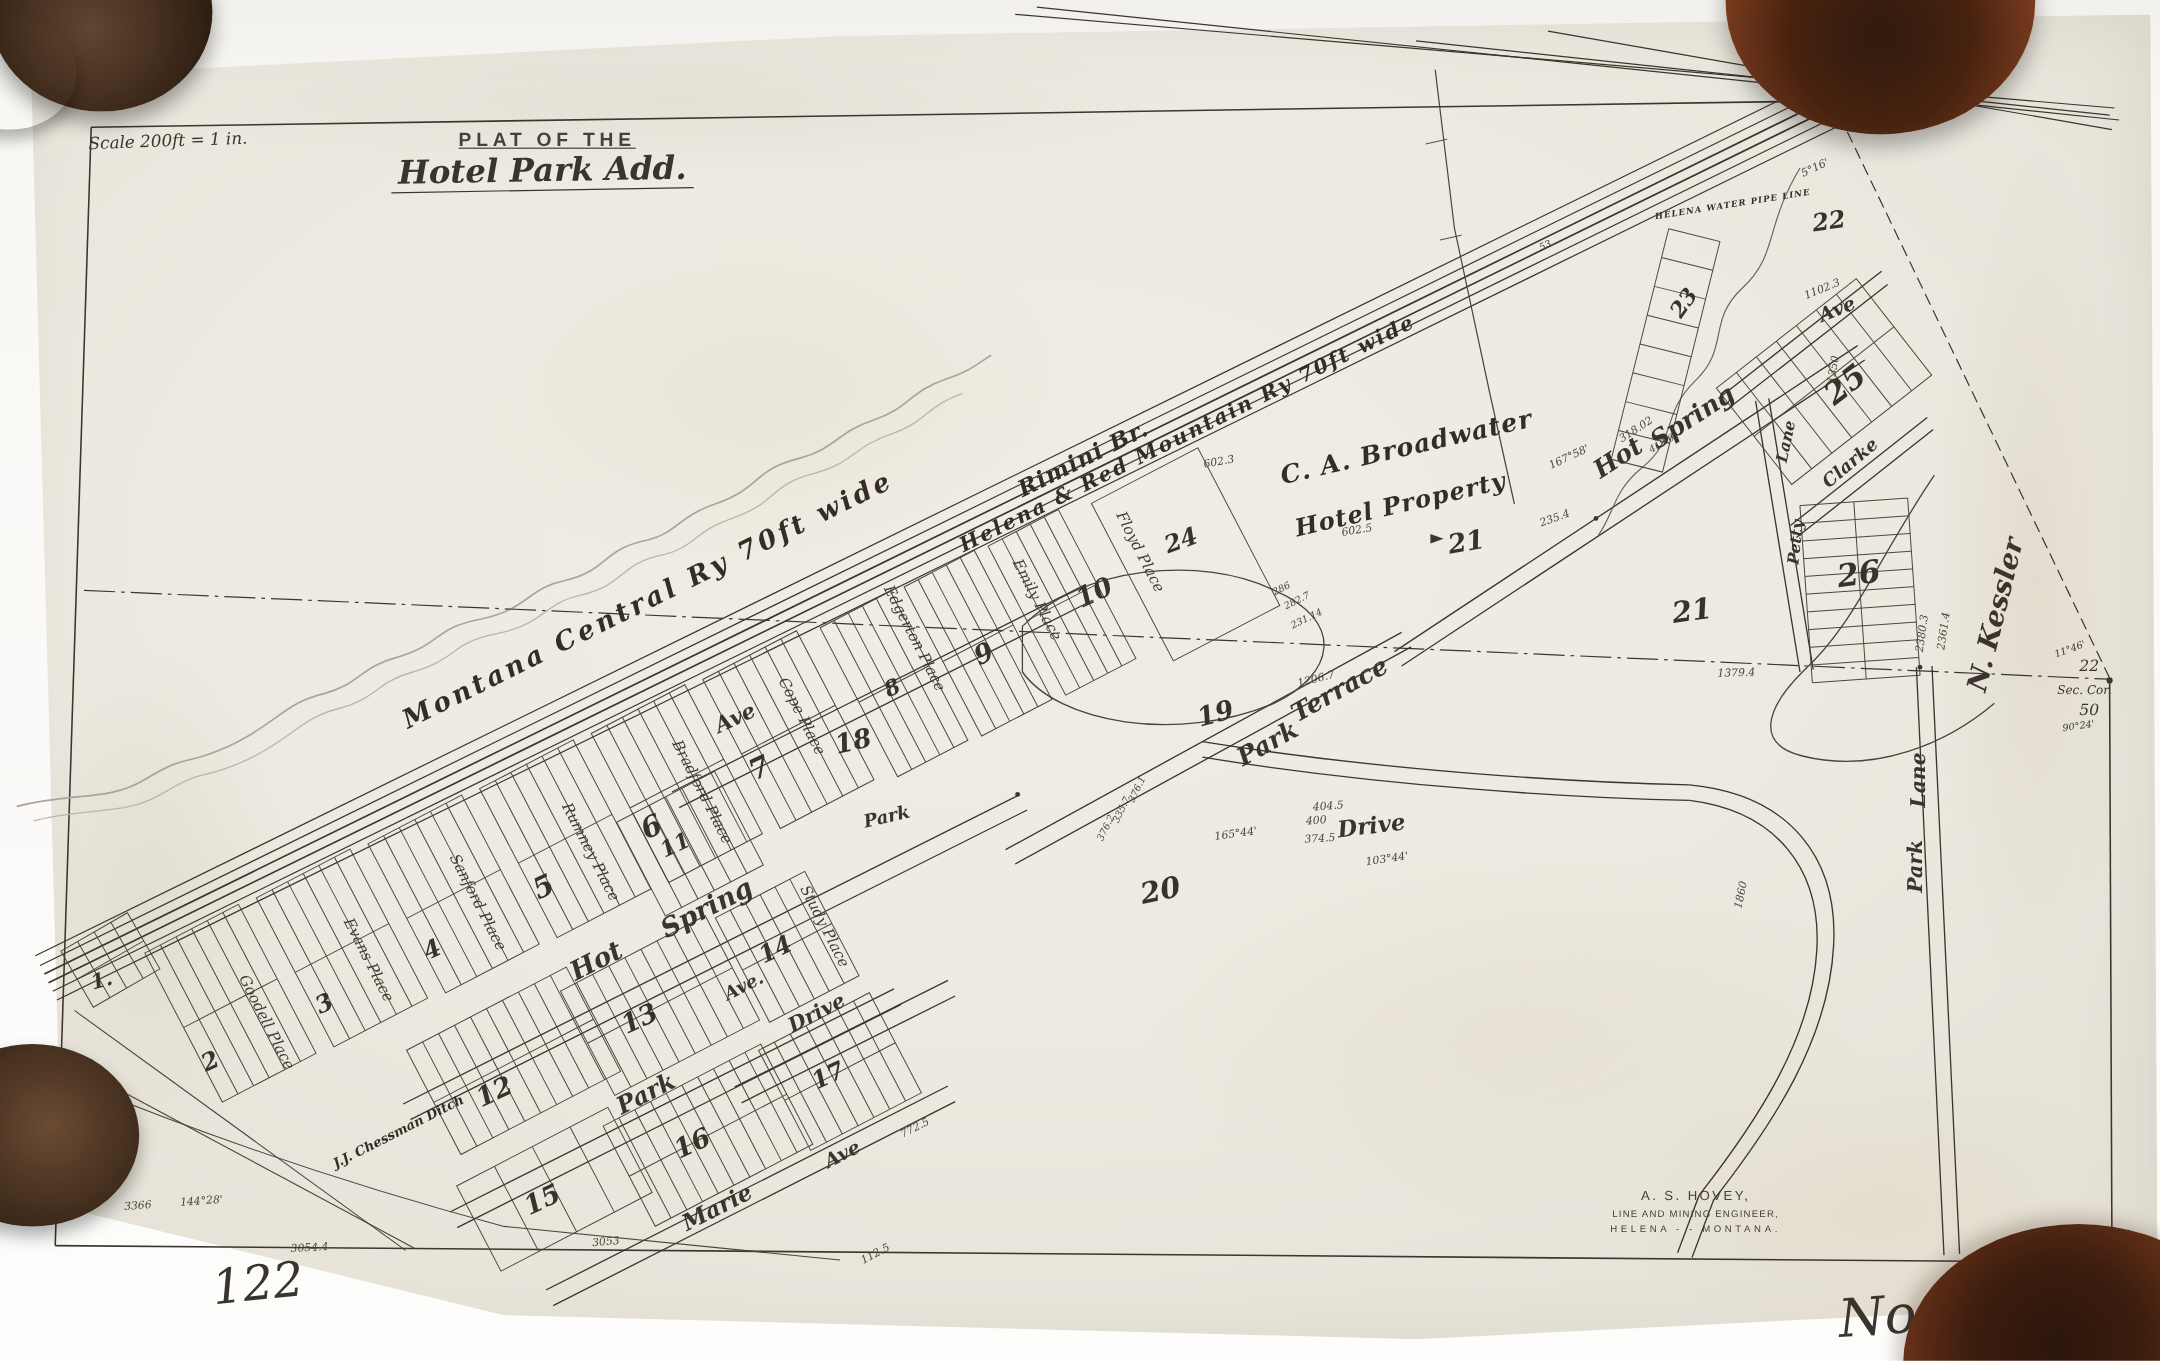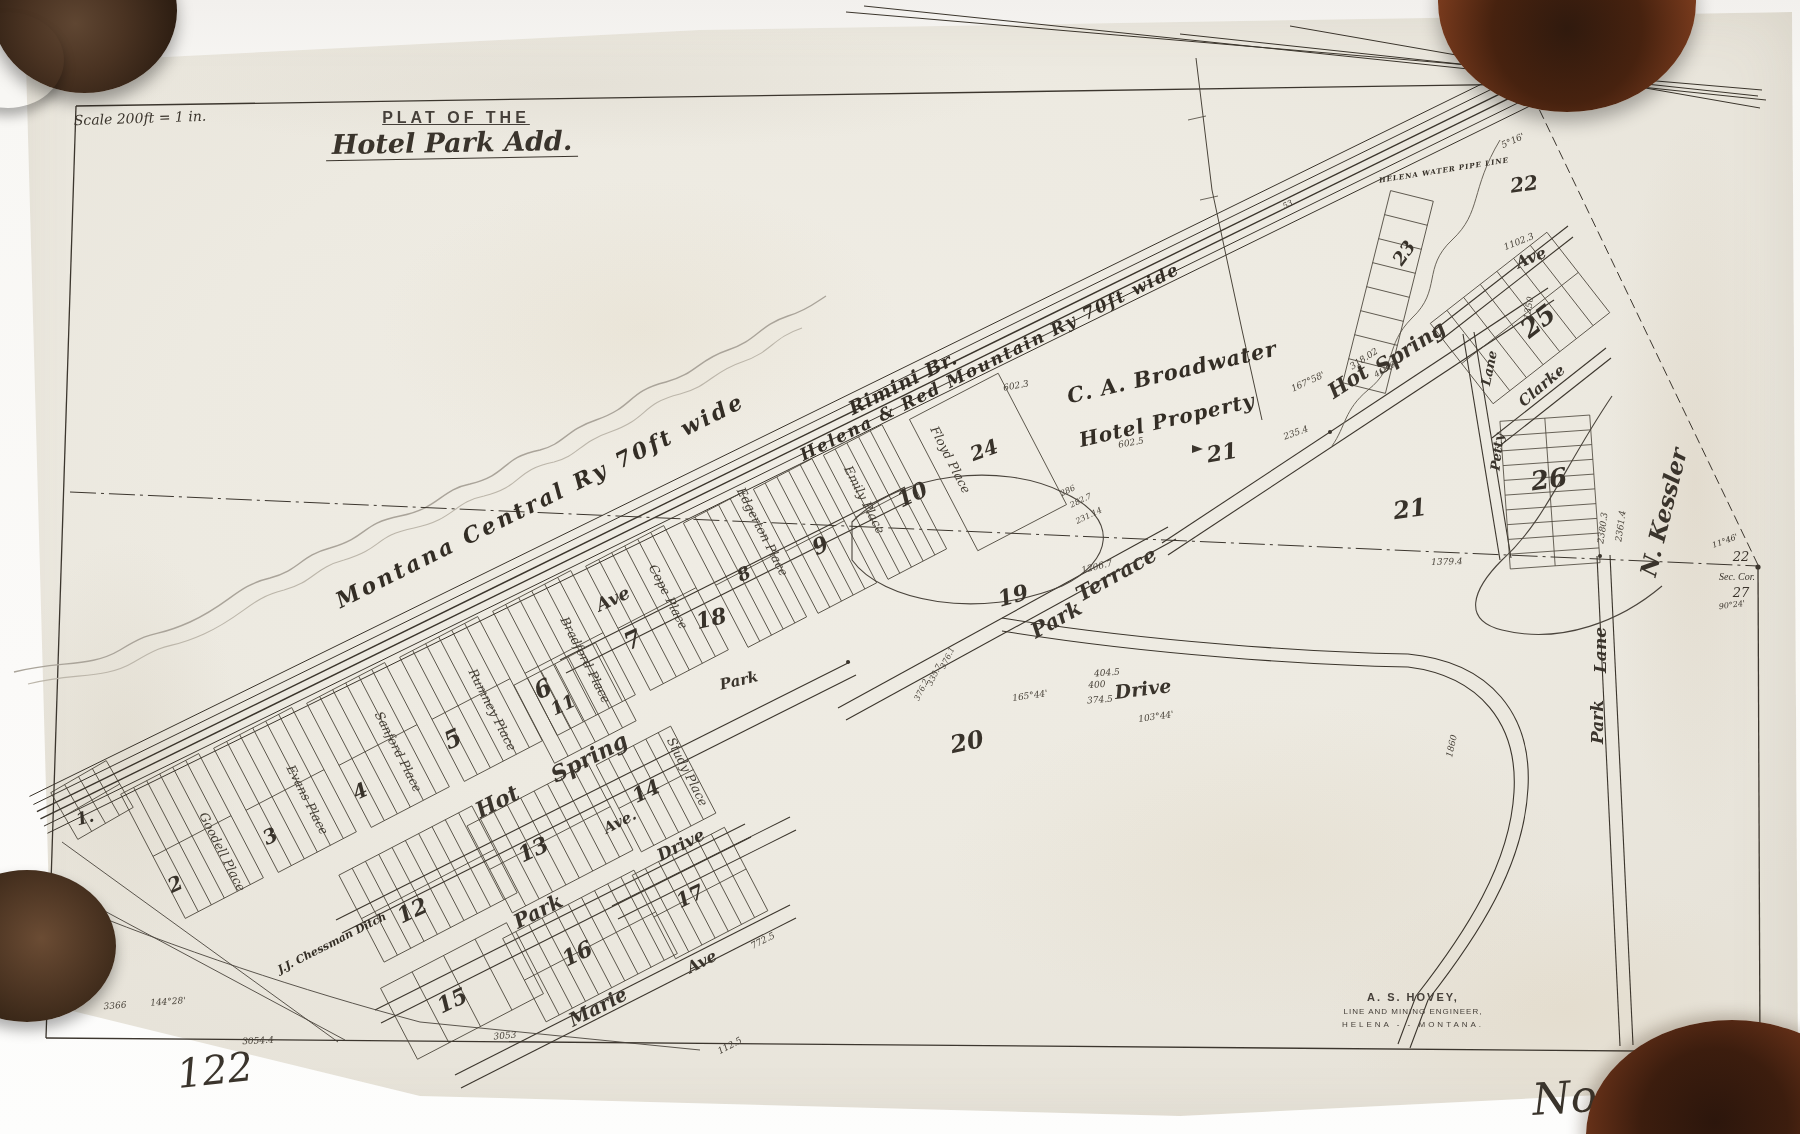--- a/index.html
+++ b/index.html
@@ -26,21 +26,21 @@
   .block-num{font-family:"DejaVu Serif",serif;font-style:italic;font-weight:bold;color:#38322a;}
   .meas{font-family:"DejaVu Serif",serif;font-style:italic;color:#4a443b;}
   .prop-label{font-family:"DejaVu Serif",serif;font-style:italic;font-weight:bold;color:#332d25;}
   .hand-caps{font-family:"Liberation Sans",sans-serif;color:#46403a;}
   .disc{position:absolute;border-radius:50%;z-index:40;}
   svg{position:absolute;left:0;top:0;}
   #title-plat{position:absolute;left:456px;top:118px;transform:translate(-50%,-50%);font-size:16px;letter-spacing:4px;font-weight:bold;text-decoration:underline;}
   #title-name{position:absolute;left:452px;top:144px;transform:translate(-50%,-50%) rotate(-1deg);font-size:27px;font-weight:bold;border-bottom:1.5px solid #3a342c;padding:0 6px 2px;}
   #scale-note{position:absolute;left:140px;top:118px;transform:translate(-50%,-50%) rotate(-2deg);font-size:14px;}
   #stamp{position:absolute;left:1413px;top:1010px;transform:translate(-50%,-50%);text-align:center;z-index:5;}
-  #stamp .s1{font-size:11px;letter-spacing:2px;font-weight:bold;}
+  #stamp .s1{font-size:11px;letter-spacing:2px;}
   #stamp .s2{font-size:8px;letter-spacing:1px;margin-top:4px;}
   #stamp .s3{font-size:8px;letter-spacing:3px;margin-top:4px;}
   #num-bl{position:absolute;left:215px;top:1070px;transform:translate(-50%,-50%) rotate(-6deg);font-size:40px;}
   #num-br{position:absolute;left:1620px;top:1094px;transform:translate(-50%,-50%) rotate(-4deg);font-size:44px;z-index:35;}
   .sec{position:absolute;transform:translate(-50%,-50%);font-family:"DejaVu Serif",serif;font-style:italic;color:#3a342c;}
 </style>
 </head>
 <body>
 
 <div id="paper">
@@ -206,22 +206,22 @@
   <div id="stamp">
     <div class="hand-caps s1">A. S. HOVEY,</div>
     <div class="hand-caps s2">LINE AND MINING ENGINEER,</div>
     <div class="hand-caps s3">HELENA  -  -  MONTANA.</div>
   </div>
 
   <span id="num-bl" class="lbl script">122</span>
   <span id="num-br" class="lbl script">No. 122</span>
 
   <span class="sec" style="left:1741px;top:556px;font-size:13px;">22</span>
-  <span class="sec" style="left:1737px;top:576px;font-size:10px;font-family:Liberation Serif, serif;">Sec. Cor.</span>
-  <span class="sec" style="left:1741px;top:592px;font-size:13px;">27</span>
+  <span class="sec" style="left:1737px;top:576px;font-size:10px;">Sec. Cor.</span>
+  <span class="sec" style="left:1741px;top:592px;font-size:13px;">50</span>
   <span class="sec" style="left:1725px;top:541px;font-size:8px;transform:translate(-50%,-50%) rotate(-20deg);">11°46'</span>
   <span class="sec" style="left:1732px;top:605px;font-size:8px;transform:translate(-50%,-50%) rotate(-8deg);">90°24'</span>
 <span class="lbl rr-label" style="left: 540px; top: 500px; font-size: 22px; letter-spacing: 3px; transform: translate(-50%, -50%) rotate(-26.5deg);">Montana Central Ry 70ft wide</span>
     <span class="lbl rr-label" style="left: 903px; top: 383px; font-size: 19px; letter-spacing: 1px; transform: translate(-50%, -50%) rotate(-26.5deg);">Rimini Br.</span>
     <span class="lbl rr-label" style="left: 990px; top: 362px; font-size: 17px; letter-spacing: 2px; transform: translate(-50%, -50%) rotate(-26.5deg);">Helena &amp; Red Mountain Ry 70ft wide</span>
     <span class="lbl rr-label" style="left: 1444px; top: 170px; font-size: 7px; letter-spacing: 1px; transform: translate(-50%, -50%) rotate(-9deg);">HELENA WATER PIPE LINE</span>
     <span class="lbl prop-label" style="left: 1172px; top: 372px; font-size: 21px; letter-spacing: 1px; transform: translate(-50%, -50%) rotate(-13deg);">C. A. Broadwater</span>
     <span class="lbl prop-label" style="left: 1167px; top: 420px; font-size: 20px; letter-spacing: 1px; transform: translate(-50%, -50%) rotate(-13deg);">Hotel Property</span>
     <span class="lbl prop-label" style="left: 332px; top: 943px; font-size: 11px; transform: translate(-50%, -50%) rotate(-27deg);">J.J. Chessman Ditch</span>
     <span class="lbl street-label" style="left: 497px; top: 801px; font-size: 22px; transform: translate(-50%, -50%) rotate(-27deg);">Hot</span>

